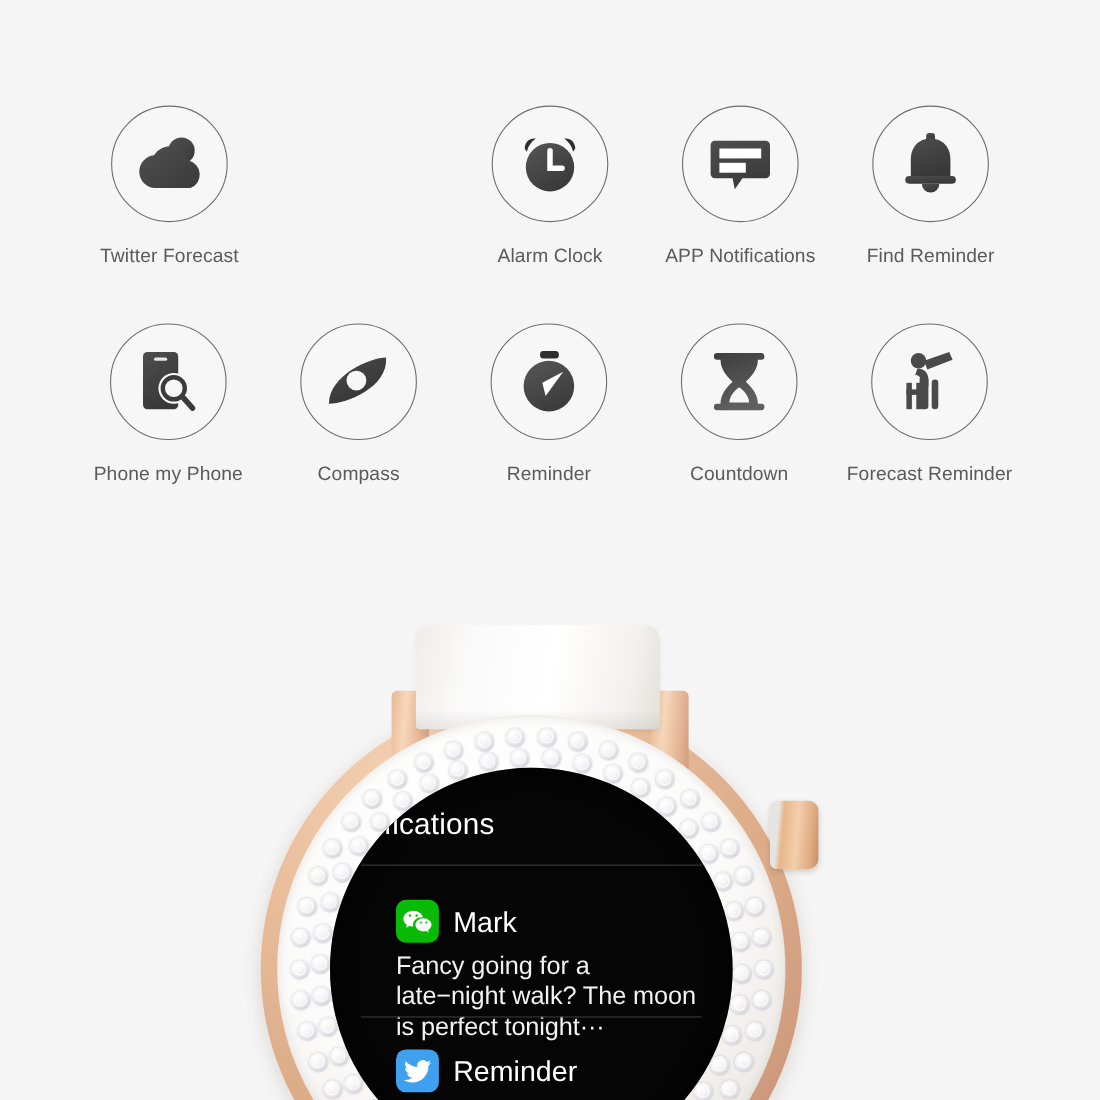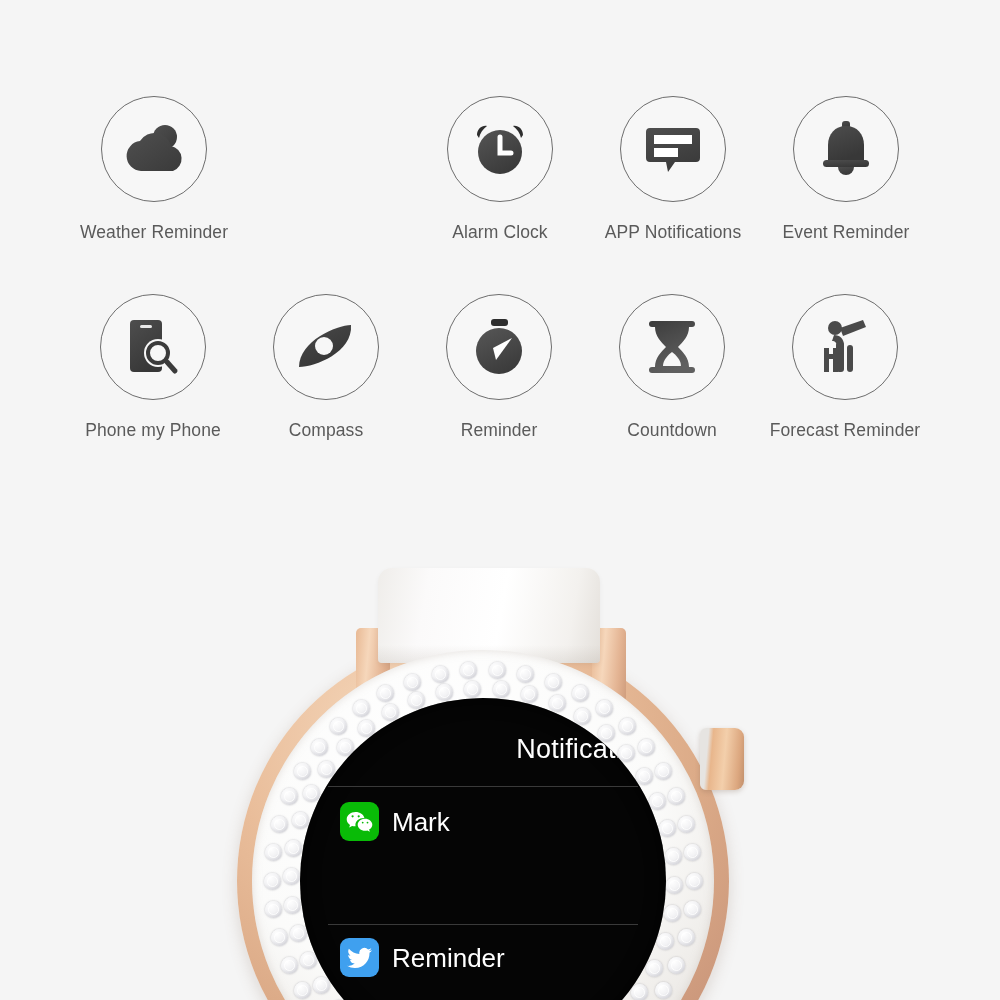--- a/index.html
+++ b/index.html
@@ -110,34 +110,34 @@
     position: absolute; left: 700px; top: 228px;
     width: 44px; height: 62px; border-radius: 6px 9px 9px 6px;
     background: linear-gradient(95deg,#e6e4e1 0%,#e6e4e1 18%,#e8b68c 28%,#f3cfab 55%,#dca77f 85%,#c18f6b 100%);
     z-index: 4;
     box-shadow: 0 2px 5px rgba(120,90,70,.25);
   }
 
   
   .screen-title {
     position: absolute; left: 0; right: 0; top: 36px;
-    text-align: right;
+    text-align: left;
     color: #ffffff;
     font-size: 27px;
     font-weight: 400;
     letter-spacing: .2px;
   }
   .screen-divider {
     position: absolute; left: 28px; right: 28px;
     height: 1px; background: #3a3a3a;
   }
   .divider-1 { top: 88px; }
   .divider-2 { top: 226px; }
 
-  .notif { position: absolute; left: 40px; right: 10px; }
+  .notif { position: absolute; left: 60px; right: 10px; margin-top: 16px; }
   .notif-1 { top: 104px; }
   .notif-2 { top: 240px; }
 
   .notif-head { display: flex; align-items: center; gap: 13px; }
   .app-badge {
     width: 39px; height: 39px; border-radius: 9px;
     display: flex; align-items: center; justify-content: center;
     flex: none;
   }
   .app-badge.wechat { background: #09bb07; }
@@ -171,21 +171,21 @@
                   <linearGradient id="g1" x1="0" y1="0" x2="1" y2="1">
                 <stop offset="0" stop-color="#4f4f4f"></stop>
                     <stop offset="1" stop-color="#3a3a3a"></stop>
                   </linearGradient>
                 </defs>
               <circle cx="42" cy="14" r="12" fill="url(#g1)"></circle>
               <path d="M18 48a15 15 0 0 1-1-29.9A17 17 0 0 1 48 23a13 13 0 0 1 2 25z" fill="url(#g1)"></path>
             </svg>
           </span>
         </div>
-        <div class="feature-label">Weather Reminder</div>
+        <div class="feature-label">Twitter Forecast</div>
       </div>
 
 
       <div class="feature-cell" style="left:400px">
         <div class="icon-circle">
           <span>
             <svg width="58" height="58" viewBox="0 0 58 58">
               <defs>
                   <linearGradient id="g2" x1="0" y1="0" x2="0.6" y2="1">
                 <stop offset="0" stop-color="#555"></stop>
@@ -231,21 +231,21 @@
                     <stop offset="1" stop-color="#383838"></stop>
                   </linearGradient>
                 </defs>
               <rect x="22" y="0" width="8" height="8" rx="3" fill="url(#g4)"></rect>
               <path d="M26 5c-11 0-18 8-18 19v15H44V24C44 13 37 5 26 5z" fill="url(#g4)"></path>
               <rect x="3" y="39" width="46" height="7" rx="3.5" fill="url(#g4)"></rect>
               <path d="M18 46a8 8 0 0 0 16 0z" fill="url(#g4)"></path>
             </svg>
           </span>
         </div>
-        <div class="feature-label">Event Reminder</div>
+        <div class="feature-label">Find Reminder</div>
       </div>
     </div>
 
     <div class="feature-row row-2">
 
       <div class="feature-cell" style="left:53px">
         <div class="icon-circle">
           <span>
             <svg width="54" height="58" viewBox="0 0 54 58">
               <defs>
@@ -429,20 +429,25 @@
       <div class="notif notif-1">
         <div class="notif-head">
           <span class="app-badge wechat">
             <svg width="27" height="22" viewBox="0 0 27 22">
               <path d="M9.6 1C4.6 1 .7 4.3.7 8.3c0 2.3 1.3 4.3 3.3 5.6l-.8 2.5 2.9-1.5c.9.3 1.9.4 2.9.4h.6a5.8 5.8 0 0 1-.2-1.5c0-3.8 3.7-6.9 8.3-6.9h.7C17.6 3.6 14 1 9.6 1zM6.6 6.4a1.1 1.1 0 1 1 0-2.2 1.1 1.1 0 0 1 0 2.2zm6.1 0a1.1 1.1 0 1 1 0-2.2 1.1 1.1 0 0 1 0 2.2z" fill="#ffffff"></path>
               <path d="M26.3 13.7c0-3.3-3.3-6-7.3-6s-7.3 2.7-7.3 6 3.3 6 7.3 6c.8 0 1.6-.1 2.4-.3l2.4 1.3-.7-2.1c1.9-1.1 3.2-2.9 3.2-4.9zm-9.6-1.2a.9.9 0 1 1 0-1.8.9.9 0 0 1 0 1.8zm4.8 0a.9.9 0 1 1 0-1.8.9.9 0 0 1 0 1.8z" fill="#ffffff"></path>
             </svg>
           </span>
           <span class="notif-sender">Mark</span>
         </div>
+        <div class="notif-body">
+          <span>Fancy going for a</span>
+          <span>late−night walk? The moon</span>
+          <span>is perfect tonight···</span>
+        </div>
       </div>
 
       <div class="screen-divider divider-2"></div>
 
       <div class="notif notif-2">
         <div class="notif-head">
           <span class="app-badge twitter">
             <svg width="26" height="22" viewBox="0 0 26 22">
               <path d="M25 3.2c-.9.4-1.9.7-2.9.8a5.1 5.1 0 0 0 2.2-2.8c-1 .6-2.1 1-3.2 1.2A5.1 5.1 0 0 0 12.4 7c-4.2-.2-8-2.2-10.5-5.3a5.1 5.1 0 0 0 1.6 6.8c-.8 0-1.6-.2-2.3-.6 0 2.5 1.8 4.6 4.1 5a5.2 5.2 0 0 1-2.3.1 5.1 5.1 0 0 0 4.8 3.6A10.3 10.3 0 0 1 0 18.8a14.5 14.5 0 0 0 7.9 2.3c9.4 0 14.6-7.8 14.6-14.6V5.8c1-.7 1.8-1.6 2.5-2.6z" fill="#ffffff"></path>
             </svg>

